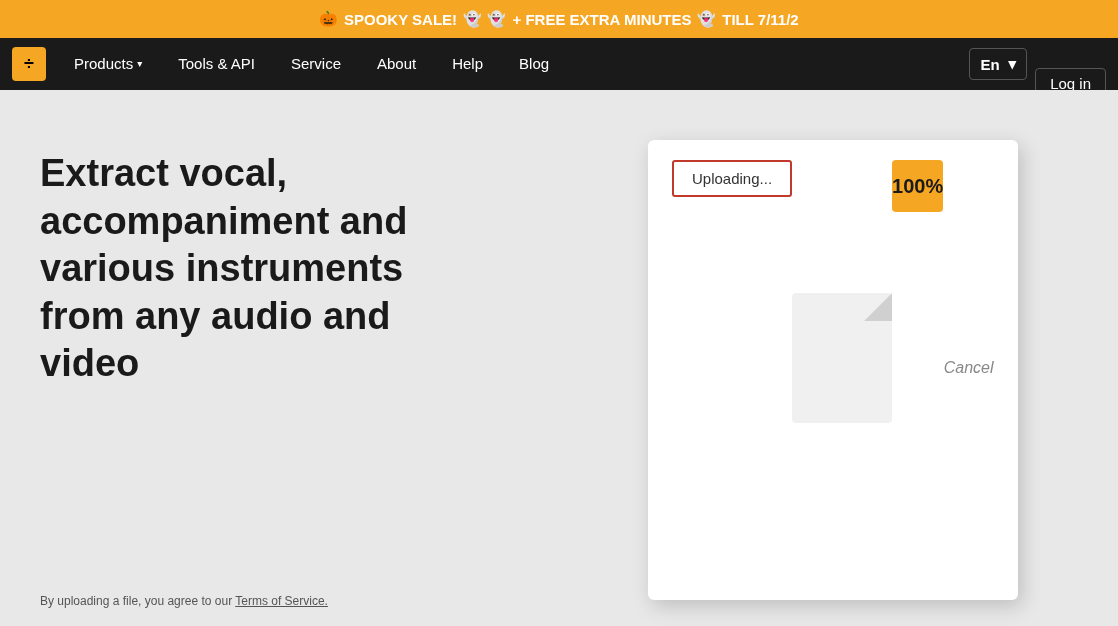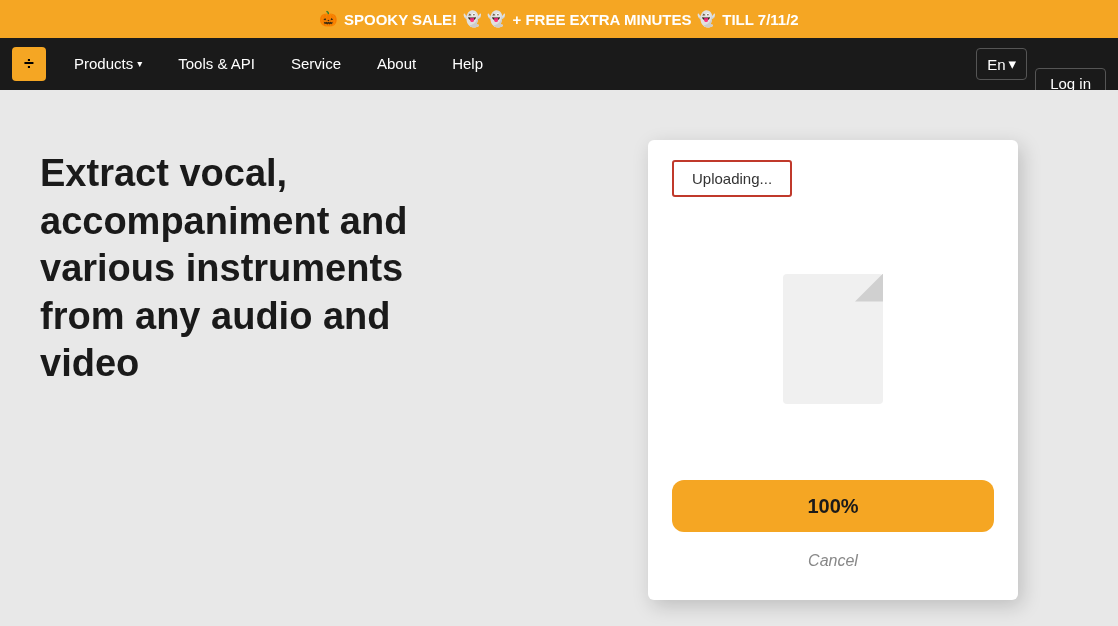--- a/index.html
+++ b/index.html
@@ -67,24 +67,25 @@
       align-items: center;
       gap: 8px;
       margin-left: auto;
     }
     .nav-lang {
       color: #fff;
       font-size: 15px;
       cursor: pointer;
       display: flex;
       align-items: center;
-      gap: 3px;
+      gap: 9px;
       padding: 6px 10px;
       border: 1px solid #555;
       border-radius: 4px;
+      font-weight: bold;
     }
     .nav-login {
       color: #fff;
       font-size: 15px;
       cursor: pointer;
       padding: 6px 14px;
       border: 1px solid #555;
       border-radius: 4px;
       background: transparent;
       margin-top: 39px;
@@ -123,21 +124,21 @@
     }
 
     
     .upload-card {
       background: #fff;
       border-radius: 6px;
       box-shadow: 4px 6px 20px rgba(0,0,0,0.18);
       width: 370px;
       min-height: 460px;
       display: flex;
-      flex-direction: column;
+      flex-direction: row;
       align-items: stretch;
       padding: 20px 24px 24px 24px;
       margin-left: auto;
       margin-right: 60px;
       position: relative;
       top: -10px;
     }
 
     
     .uploading-label {
@@ -179,21 +180,21 @@
       right: 0;
       width: 28px;
       height: 28px;
       background: #d0d0d0;
       clip-path: polygon(100% 0, 100% 100%, 0 100%);
     }
 
     
     .progress-bar-container {
       background: #f5a623;
-      border-radius: 12px;
+      border-radius: 4px;
       height: 52px;
       display: flex;
       align-items: center;
       justify-content: center;
       margin-bottom: 14px;
     }
     .progress-label {
       font-size: 20px;
       font-weight: bold;
       color: #1a1a1a;
@@ -239,20 +240,23 @@
     </div>
     <div class="nav-item">
       <span>Service</span>
     </div>
     <div class="nav-item">
       <span>About</span>
     </div>
     <div class="nav-item">
       <span>Help</span>
     </div>
+    <div class="nav-item">
+      <span>Blog</span>
+    </div>
   </div>
   <div class="nav-right">
     <div class="nav-lang">
       <span>En</span>
       <span>▾</span>
     </div>
     <button class="nav-login">
       <span>Log in</span>
     </button>
   </div>
@@ -275,13 +279,17 @@
 
     <div class="progress-bar-container">
       <span class="progress-label">100%</span>
     </div>
 
     <button class="cancel-btn">
       <span>Cancel</span>
     </button>
   </div>
 
+  <div class="tos-text">
+    <span>By uploading a file, you agree to our</span>
+    <span class="tos-link">Terms of Service.</span>
+  </div>
 </div>
 
 </body></html>

